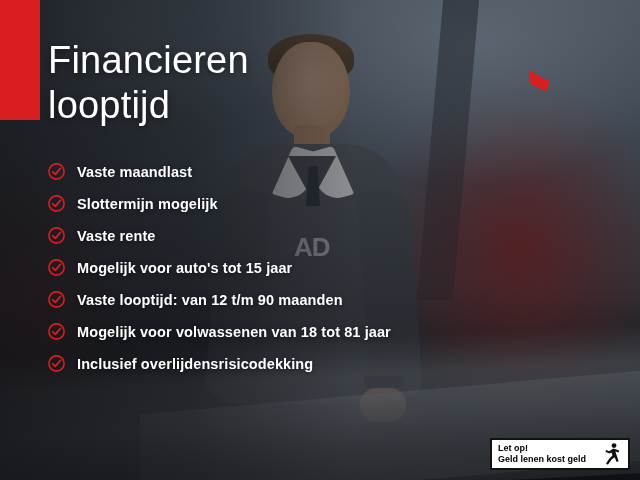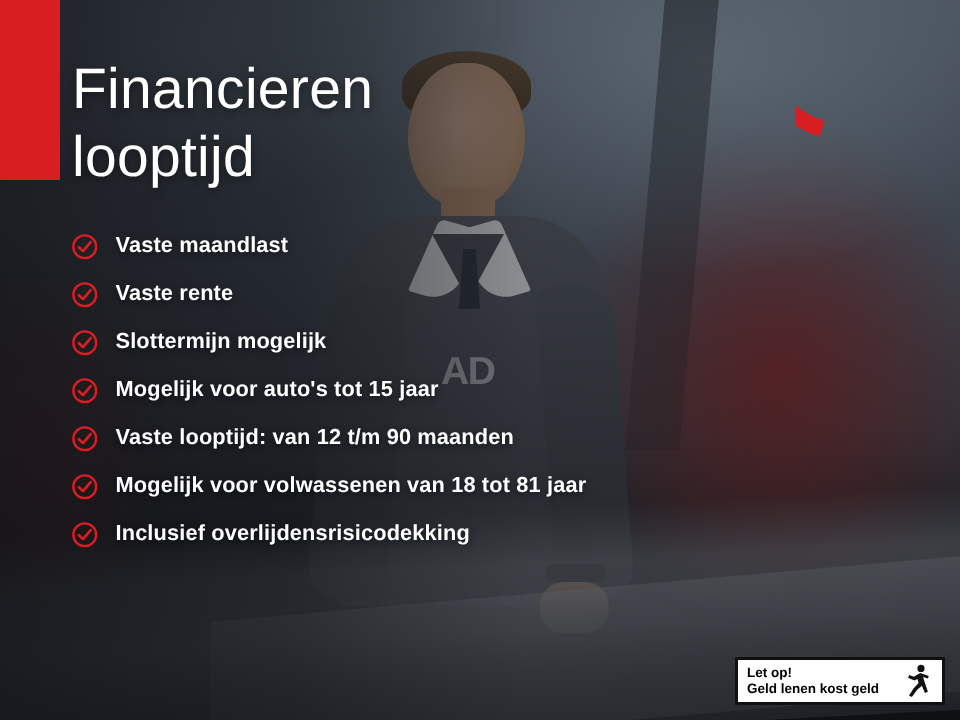--- a/index.html
+++ b/index.html
@@ -216,20 +216,21 @@
 
   
   .bullets {
     position: absolute;
     left: 48px;
     top: 156px;
     width: 420px;
   }
   .bullet {
     display: flex;
+    align-items: center;
     height: 31px;
     margin-bottom: 1px;
   }
   .check {
     flex: 0 0 auto;
     width: 17px;
     height: 17px;
     margin-right: 12px;
   }
   .check svg { display: block; }
@@ -323,31 +324,31 @@
       <span class="bullet-label">Vaste maandlast</span>
     </div>
 
     <div class="bullet">
       <span class="check">
         <svg width="17" height="17" viewBox="0 0 17 17">
           <circle cx="8.5" cy="8.5" r="7.6" fill="none" stroke="#d81e21" stroke-width="1.6"></circle>
           <path d="M4.6 8.8 L7.3 11.4 L12.4 5.4" fill="none" stroke="#d81e21" stroke-width="1.8" stroke-linecap="round" stroke-linejoin="round"></path>
         </svg>
       </span>
+      <span class="bullet-label">Slottermijn mogelijk</span>
+    </div>
+
+    <div class="bullet">
+      <span class="check">
+        <svg width="17" height="17" viewBox="0 0 17 17">
+          <circle cx="8.5" cy="8.5" r="7.6" fill="none" stroke="#d81e21" stroke-width="1.6"></circle>
+          <path d="M4.6 8.8 L7.3 11.4 L12.4 5.4" fill="none" stroke="#d81e21" stroke-width="1.8" stroke-linecap="round" stroke-linejoin="round"></path>
+        </svg>
+      </span>
       <span class="bullet-label">Vaste rente</span>
-    </div>
-
-    <div class="bullet">
-      <span class="check">
-        <svg width="17" height="17" viewBox="0 0 17 17">
-          <circle cx="8.5" cy="8.5" r="7.6" fill="none" stroke="#d81e21" stroke-width="1.6"></circle>
-          <path d="M4.6 8.8 L7.3 11.4 L12.4 5.4" fill="none" stroke="#d81e21" stroke-width="1.8" stroke-linecap="round" stroke-linejoin="round"></path>
-        </svg>
-      </span>
-      <span class="bullet-label">Slottermijn mogelijk</span>
     </div>
 
     <div class="bullet">
       <span class="check">
         <svg width="17" height="17" viewBox="0 0 17 17">
           <circle cx="8.5" cy="8.5" r="7.6" fill="none" stroke="#d81e21" stroke-width="1.6"></circle>
           <path d="M4.6 8.8 L7.3 11.4 L12.4 5.4" fill="none" stroke="#d81e21" stroke-width="1.8" stroke-linecap="round" stroke-linejoin="round"></path>
         </svg>
       </span>
       <span class="bullet-label">Mogelijk voor auto's tot 15 jaar</span>

